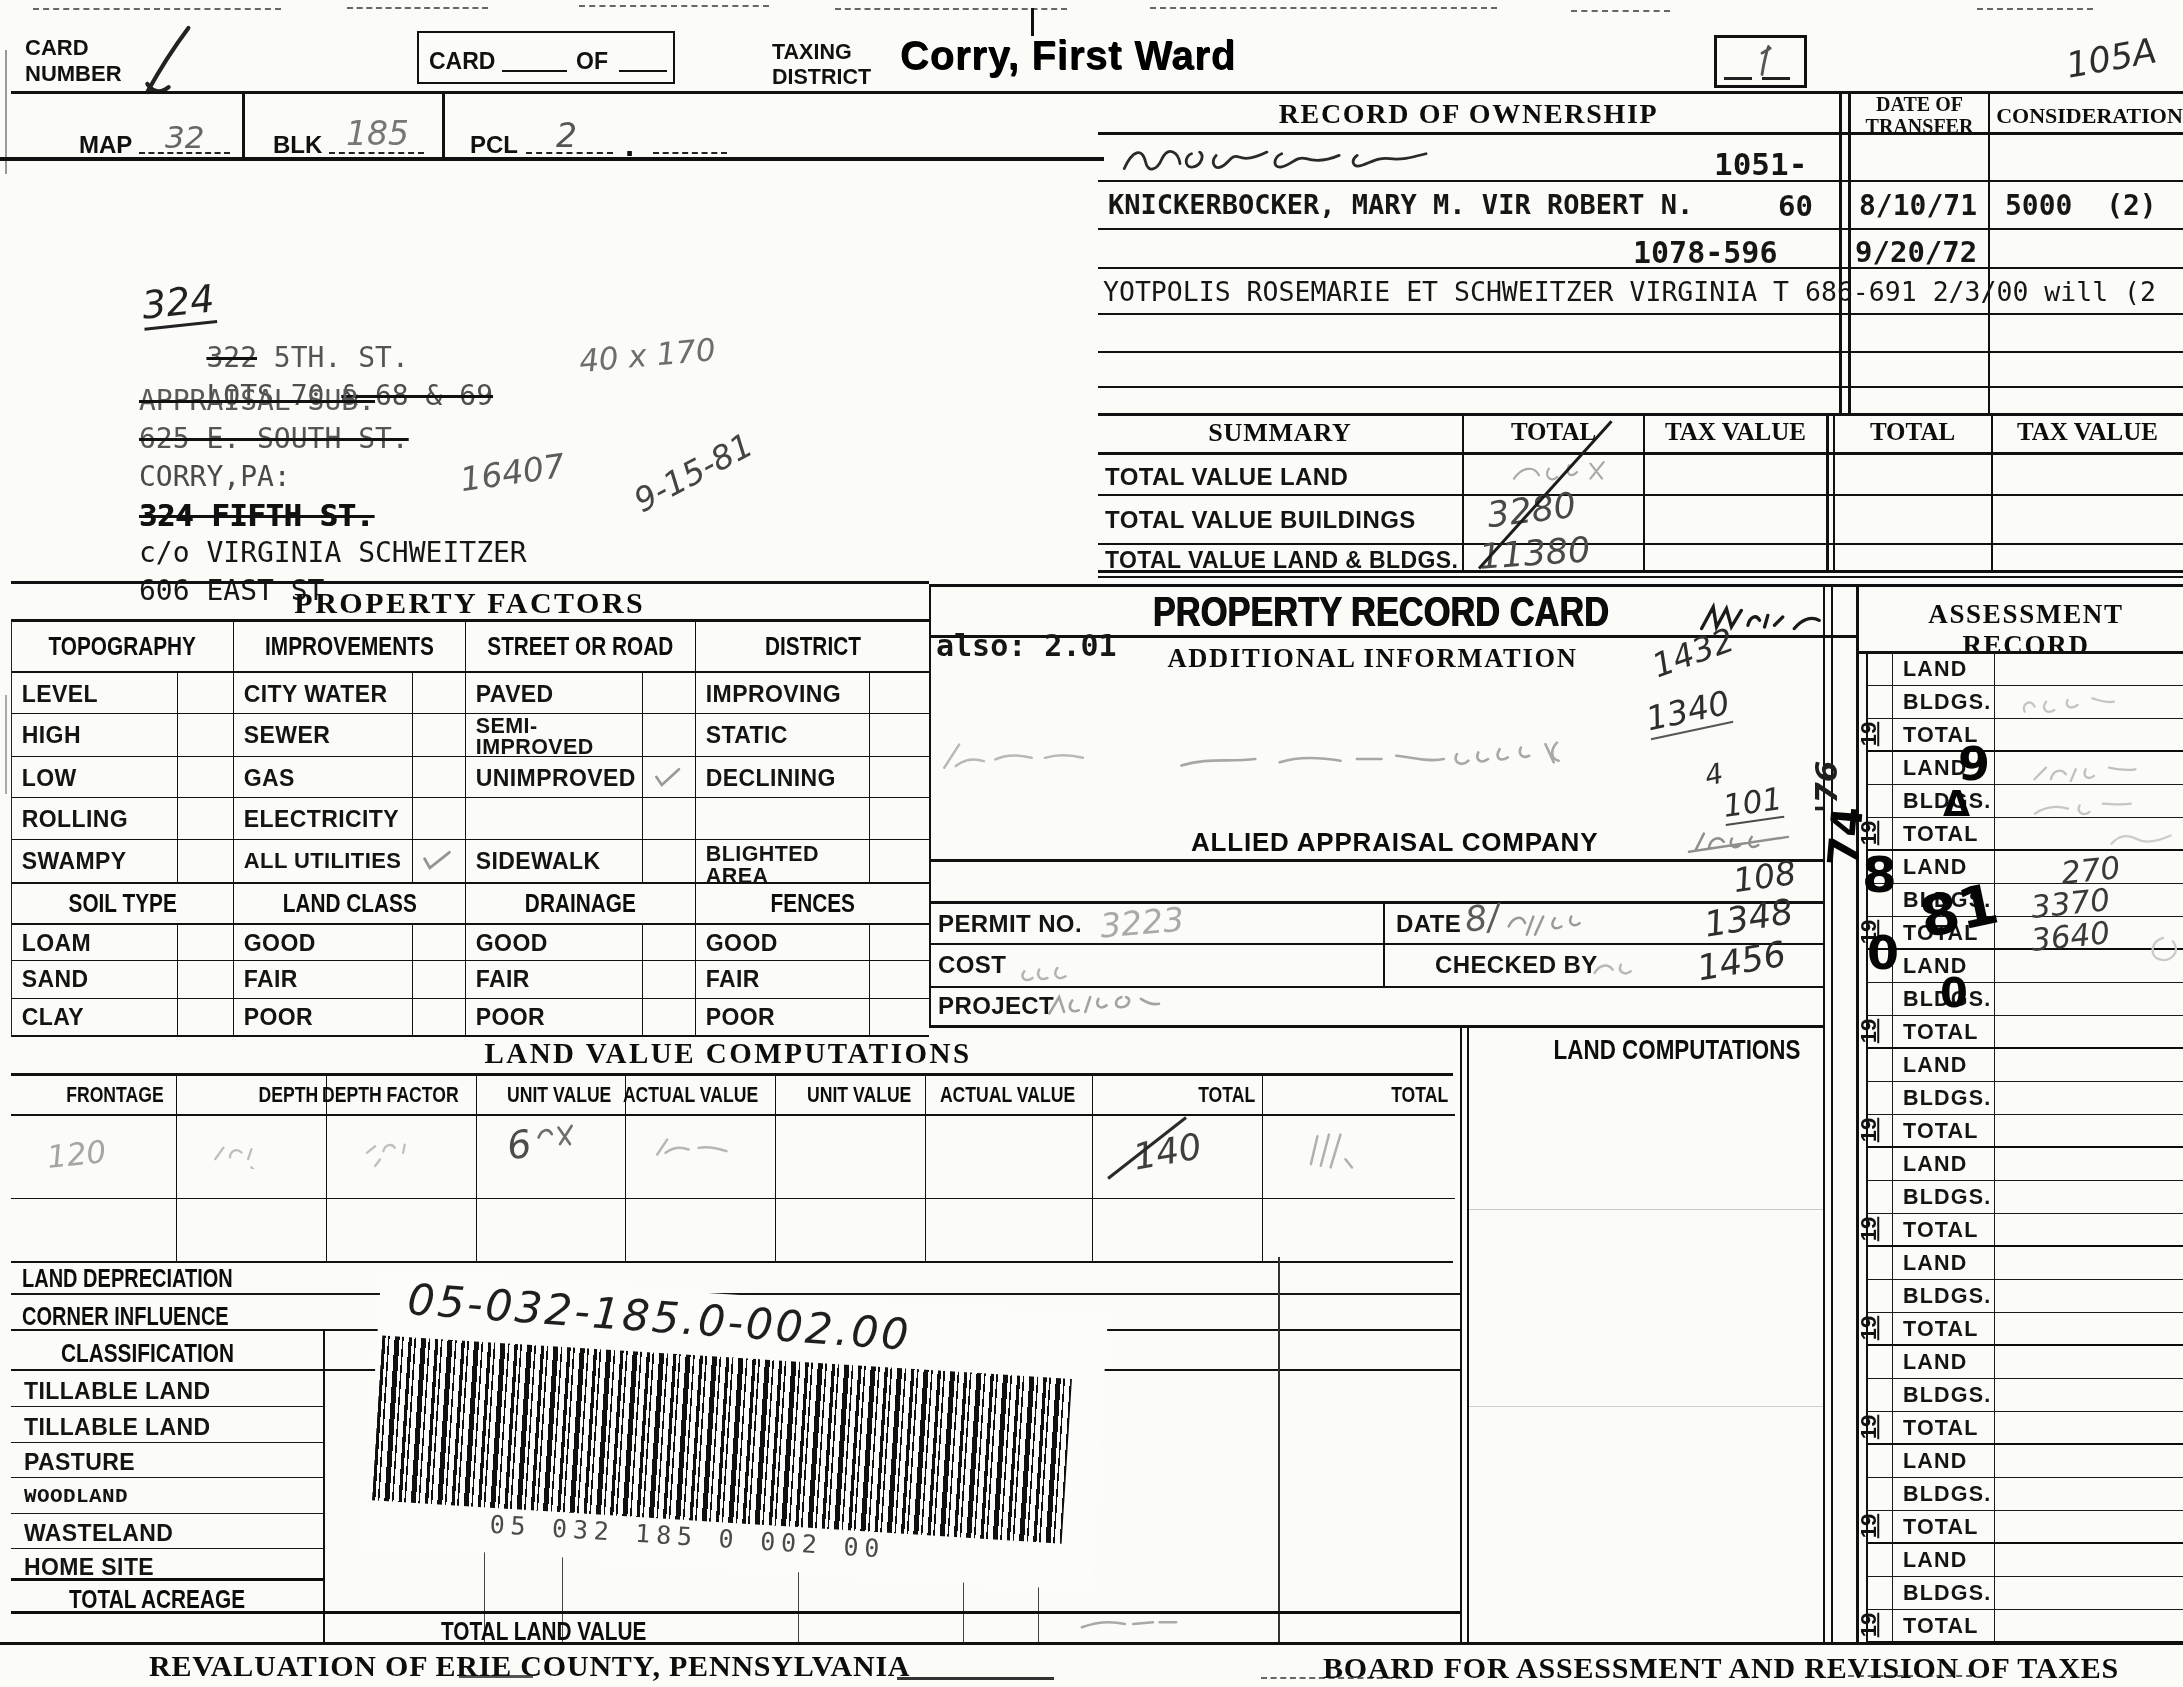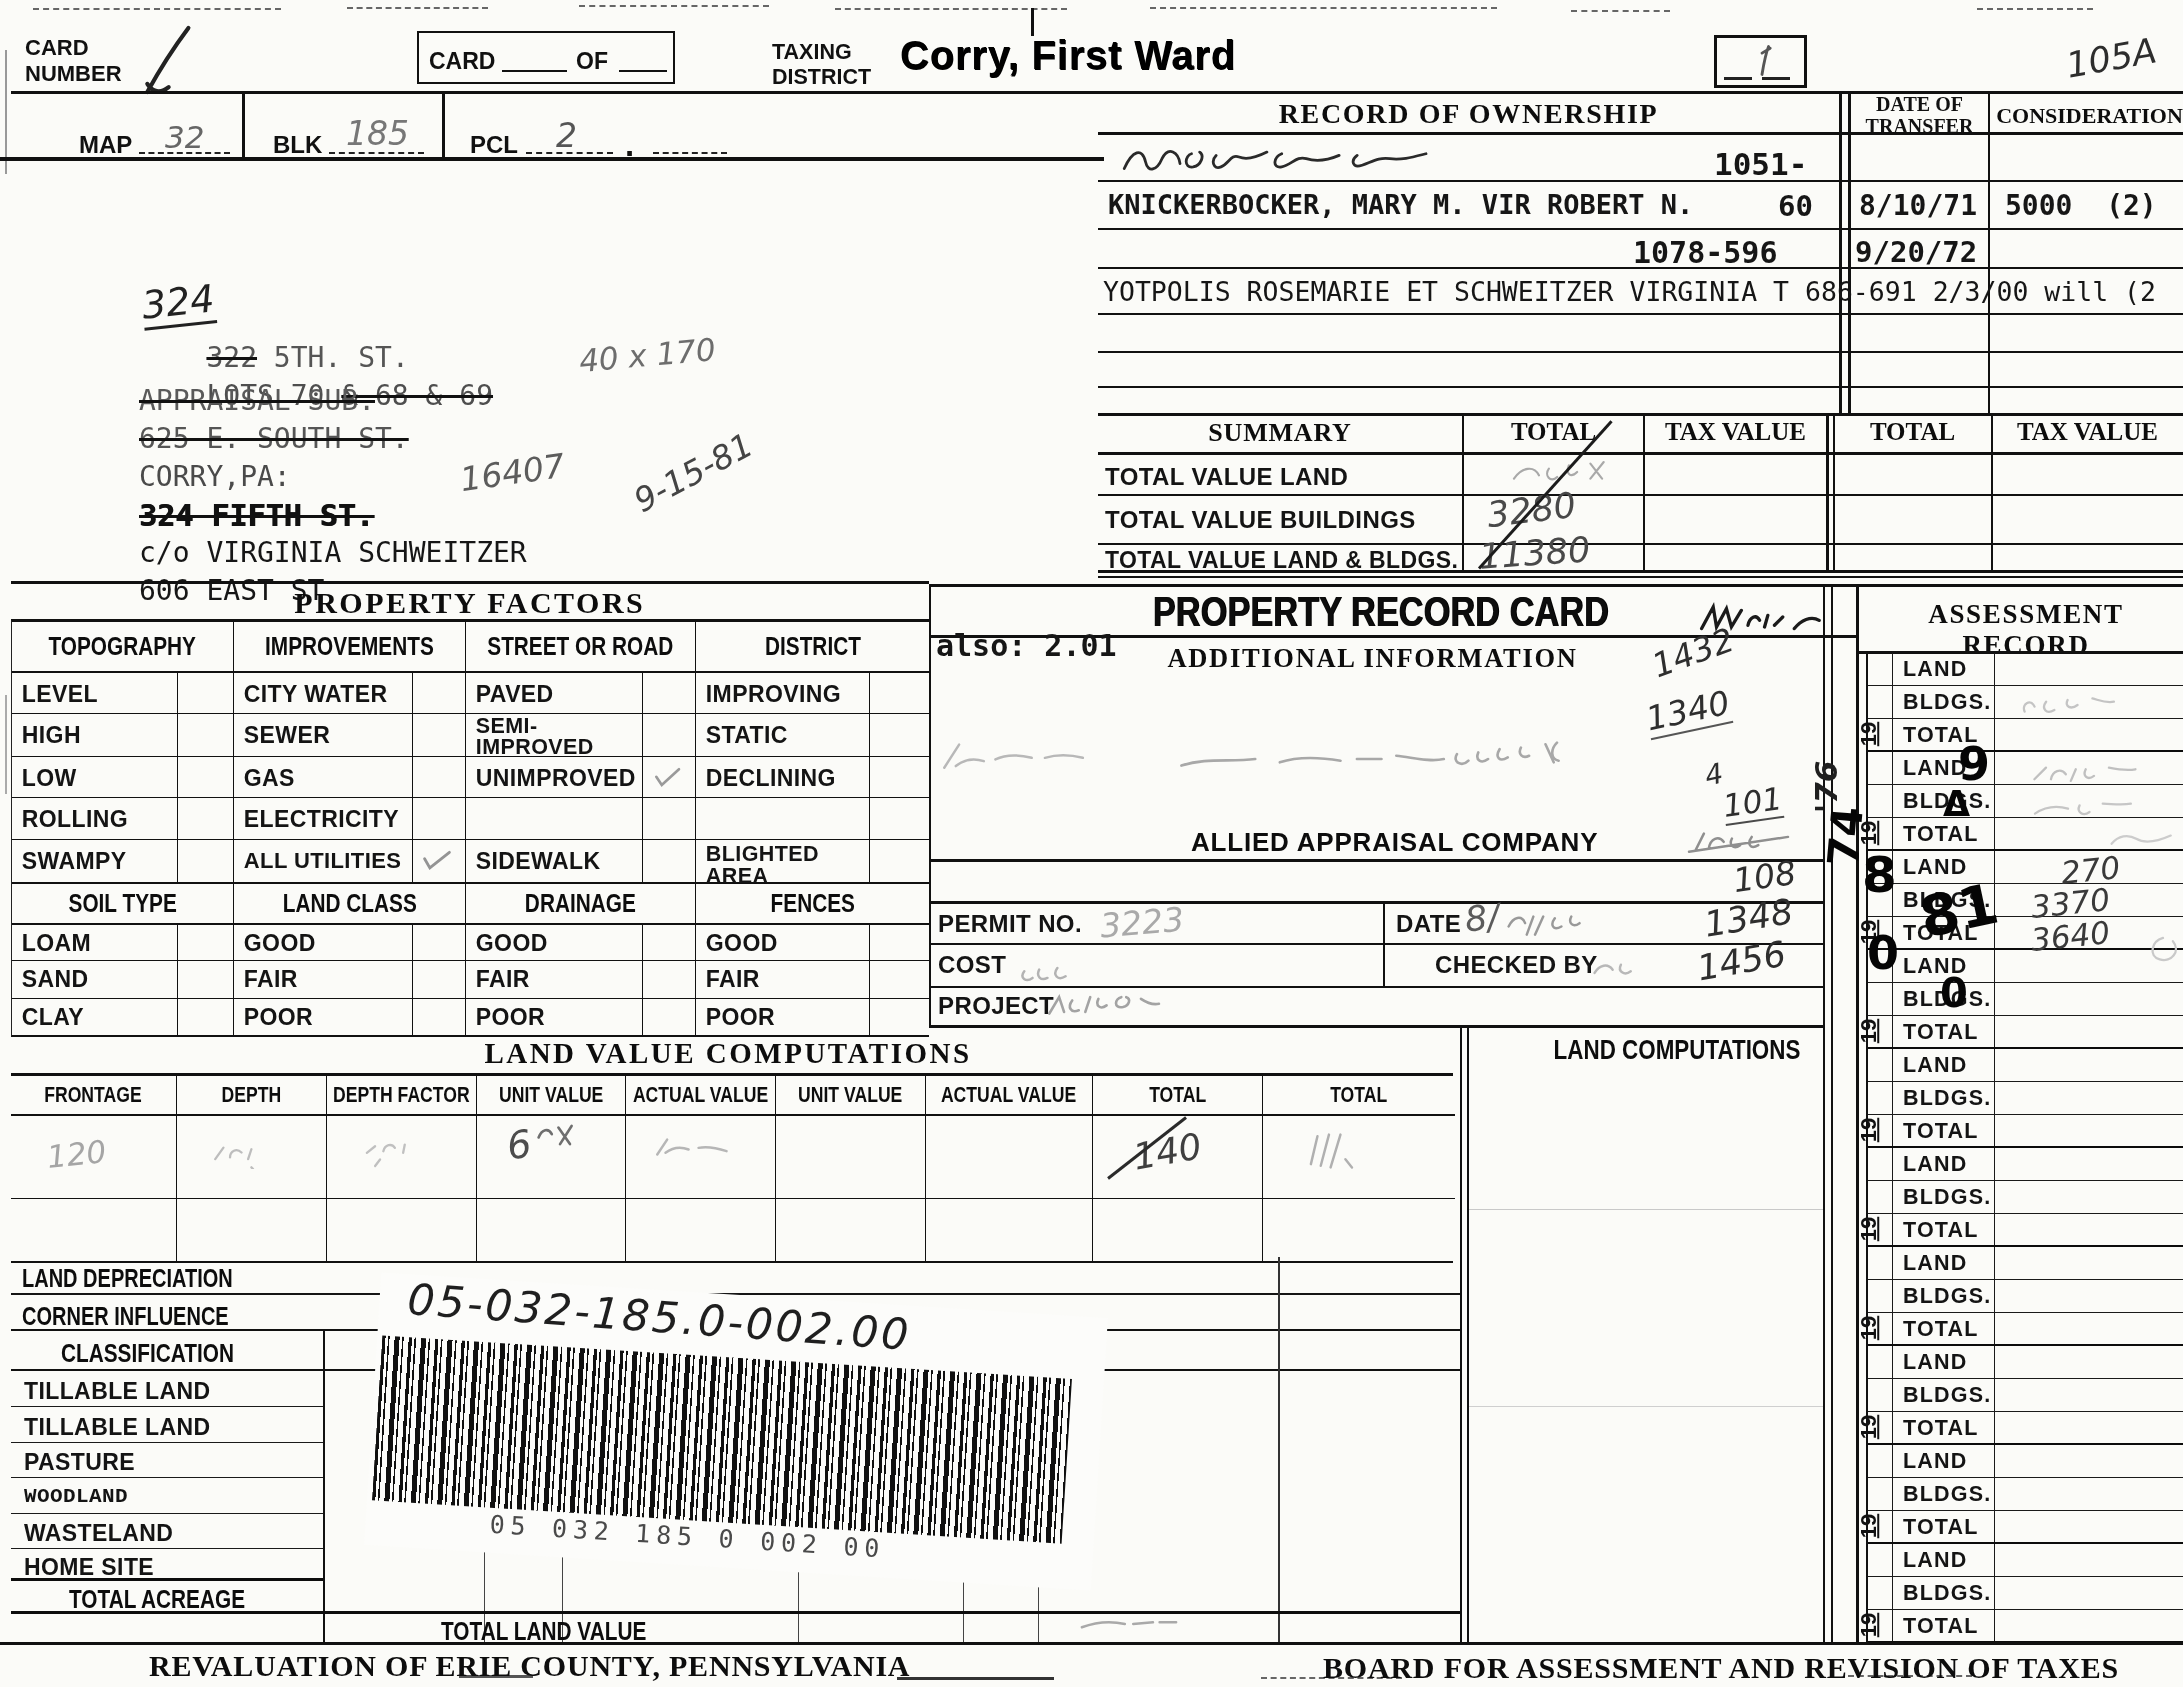--- a/index.html
+++ b/index.html
@@ -27,21 +27,21 @@
       font-size:23px;padding:8.3px 0 0 10px;}
   .fh{grid-column:span 2;border-right:1.7px solid #111;border-bottom:2.9px solid #111;box-sizing:border-box;
       display:flex;align-items:center;justify-content:center;font-size:26px;}
   .fb0{border-bottom:2.9px solid #111;}
   .fbn{border-bottom:none;}
   
   .lvc{position:absolute;left:10.8px;top:1073px;width:1442px;display:grid;
     grid-template-columns:166px 150px 150px 149px 150px 150px 167px 170px 192px;
     grid-template-rows:40px 83px 62px;
     border-top:3.3px solid #111;border-bottom:2.9px solid #111;box-sizing:border-box;}
-  .lh{border-right:1.7px solid #111;border-bottom:2.9px solid #111;box-sizing:border-box;display:flex;align-items:center;justify-content:center;font-size:22px;}
+  .lh{border-right:1.7px solid #111;border-bottom:2.9px solid #111;box-sizing:border-box;display:flex;align-items:center;justify-content:flex-end;font-size:22px;}
   .lc{border-right:1.7px solid #111;border-bottom:1.7px solid #111;box-sizing:border-box;position:relative;}
   
   .assess{position:absolute;left:1866px;top:653px;width:318px;border-left:2.1px solid #111;box-sizing:border-box;}
   .ar{position:relative;height:33px;box-sizing:border-box;border-bottom:1.5px solid #1a1a1a;display:flex;}
   .gb{border-bottom:2.9px solid #0c0c0c;}
   .ag{width:24px;position:relative;}
   .al{width:103px;border-left:1.7px solid #1a1a1a;border-right:1.7px solid #1a1a1a;box-sizing:border-box;
       font-family:"Liberation Sans";font-weight:600;font-size:21.5px;letter-spacing:1.2px;color:#141414;padding:4.1px 0 0 10px;}
   .avz{flex:1;position:relative;}
   .y19{position:absolute;left:-10.8px;bottom:3.3px;transform:rotate(-90deg);transform-origin:center;

